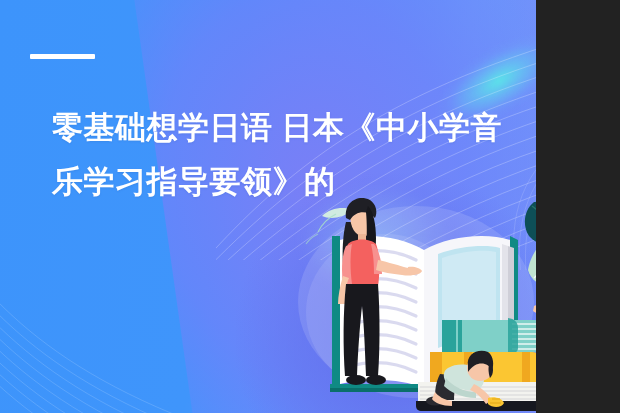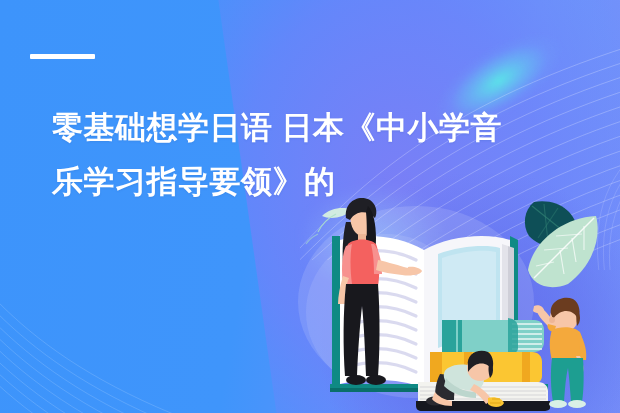--- a/index.html
+++ b/index.html
@@ -1,19 +1,19 @@
 <!DOCTYPE html>
 <html><head>
 <meta charset="utf-8">
 <style>
   html,body{margin:0;padding:0;background:#222;}
   *{box-sizing:border-box;}
   #banner{
     position:relative;
-    width:620px;height:413px;
+    width:536px;height:413px;
     overflow:hidden;
     font-family:"Liberation Sans","DejaVu Sans",sans-serif;
     background:#3d94fb;
   }
   
   .bg-base{
     position:absolute;inset:0;
     background:linear-gradient(100deg,#3d94fb 0%,#3f95fb 42%,#5a92fb 62%,#6e95fb 78%,#7a8ff9 100%);
   }
   .bg-purple{

